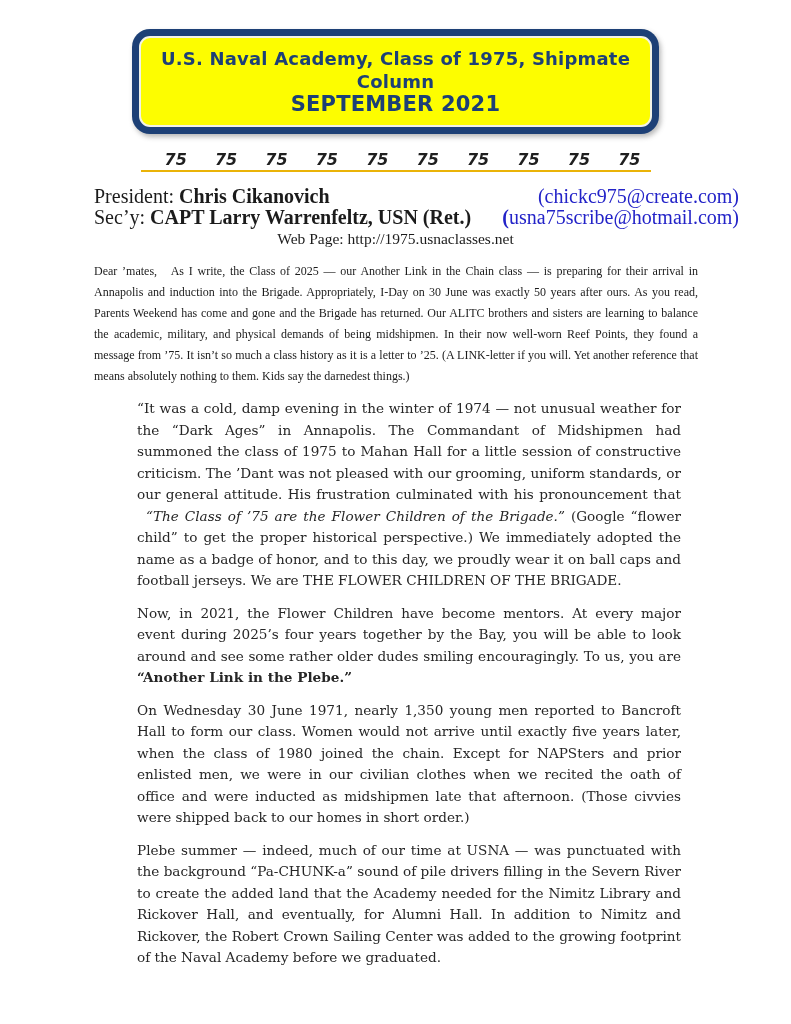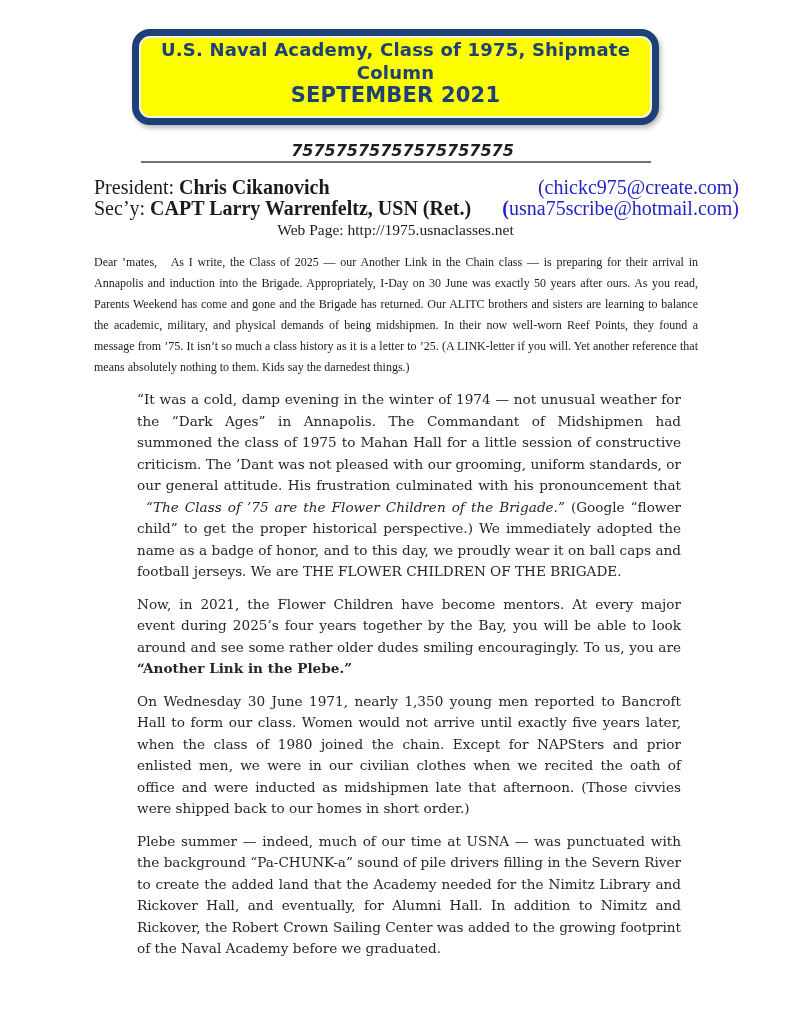--- a/index.html
+++ b/index.html
@@ -20,41 +20,41 @@
     border-radius: 18px;
     padding: 7px;
     box-sizing: border-box;
     box-shadow: 2px 3px 5px rgba(100,100,100,.45);
   }
   .banner-inner {
     background: #fdfd00;
     border: 2px solid #f2f2e6;
     border-radius: 11px;
     text-align: center;
-    padding: 0 4px 9px;
+    padding: 9px 4px 9px;
   }
   .banner-line1, .banner-line2 {
     font-family: "DejaVu Sans", sans-serif;
     font-weight: bold;
     color: #1d4076;
     letter-spacing: .2px;
   }
   .banner-line1 { font-size: 18px; line-height: 23px; }
   .banner-line2 { font-size: 21px; line-height: 23px; }
 
   
   .logo-row {
     width: 510px;
     margin: 16px auto 4px;
     display: flex;
-    justify-content: center;
+    justify-content: space-between;
     align-items: flex-end;
     padding: 0 10px 1px 24px;
     box-sizing: border-box;
-    border-bottom: 2px solid #737373;
+    border-bottom: 2px solid #eab308;
     font-family: "DejaVu Sans", sans-serif;
     font-style: italic;
     font-weight: bold;
     font-size: 16px;
     color: #1f1f1f;
   }
 
   
   .contact { margin: 14px 52px 0 94px; font-size: 20px; font-family: Liberation Serif, serif; }
   .contact-row { display: flex; justify-content: space-between; line-height: 21px; }

